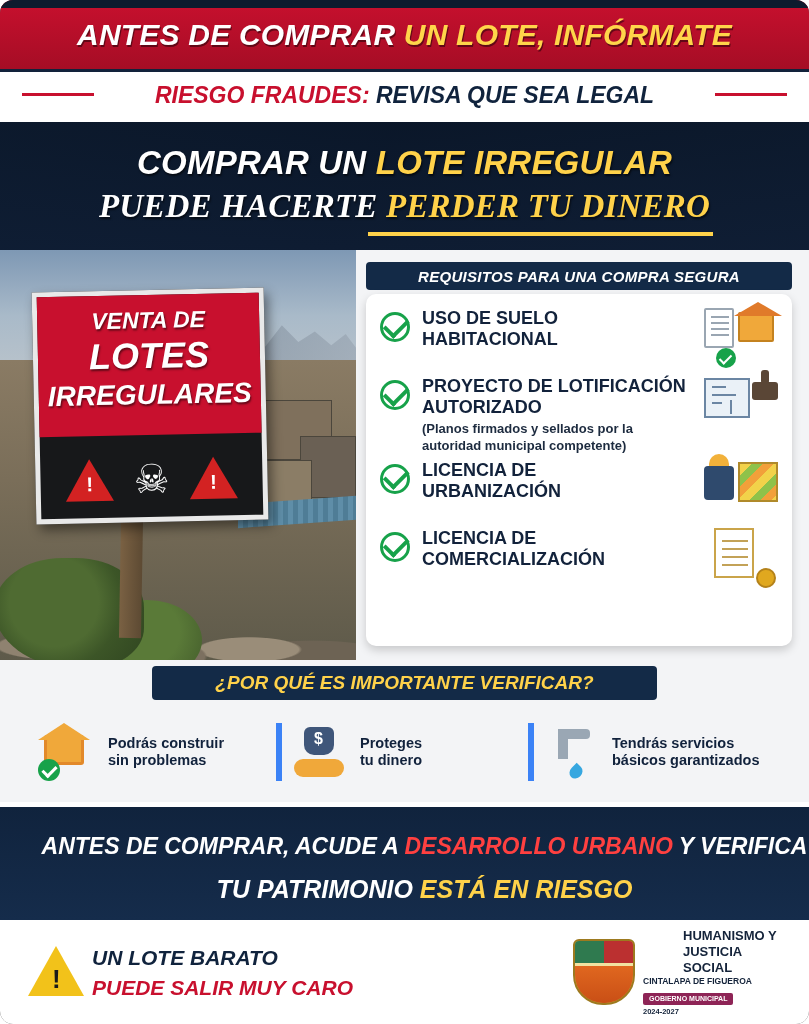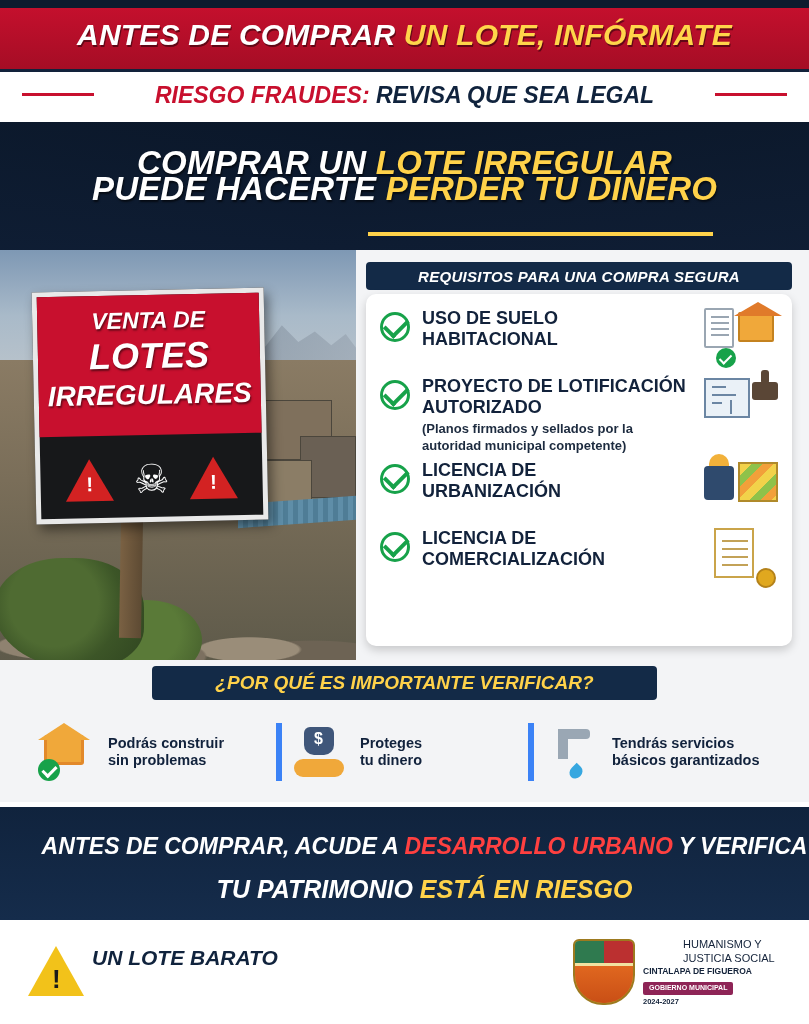--- a/index.html
+++ b/index.html
@@ -7,20 +7,21 @@
     width: 809px; height: 1024px;
     font-family: "Liberation Sans", sans-serif;
     background: #ffffff;
     overflow: hidden;
   }
   .poster {
     position: relative;
     width: 809px; height: 1024px;
     background: #404040;
     overflow: hidden;
+    border-radius: 13px;
   }
 
   
   .top-band {
     position: absolute; top: 0; left: 0; width: 809px; height: 72px;
     background: linear-gradient(180deg,#c8102e 0%, #a50d25 100%);
     border-bottom: 3px solid #12223b;
   }
   .top-band::before{
     content:""; position:absolute; left:0; top:0; width:100%; height:8px;
@@ -61,21 +62,21 @@
       linear-gradient(120deg,#24405f 0%, #0f2036 45%, #2a4566 100%);
     border-top: 4px solid #ffffff;
   }
   .hero-line1, .hero-line2 {
     position: absolute; width: 809px; text-align: center;
     font-weight: 800; font-style: italic; color: #ffffff;
     font-size: 33px; letter-spacing: .2px; white-space: nowrap;
     text-shadow: 1px 2px 2px rgba(0,0,0,.6);
   }
   .hero-line1 { top: 22px; }
-  .hero-line2 { top: 48px; }
+  .hero-line2 { top: 66px; font-family: Liberation Serif, serif; }
   .hero .hl { color: #ffd24a; }
   .hero-underline {
     position: absolute; top: 110px; left: 368px; width: 345px; height: 4px;
     background: #ffd24a;
   }
 
   
   .mid {
     position: absolute; top: 250px; left: 0; width: 809px; height: 410px;
     background: #f3f4f6;
@@ -299,21 +300,21 @@
     flex:0 0 auto; width:62px; height:66px; border-radius:6px 6px 30px 30px;
     background: linear-gradient(180deg,#d7b44a 0%, #c59a2f 100%);
     border:2px solid #9d7a1f; position:relative; overflow:hidden;
   }
   .shield .q1{position:absolute;left:0;top:0;width:50%;height:40%;background:#2f7a4f;}
   .shield .q2{position:absolute;right:0;top:0;width:50%;height:40%;background:#bb3030;}
   .shield .q3{position:absolute;left:0;bottom:0;width:100%;height:60%;
     background: linear-gradient(180deg,#e0671f 0%, #c94f16 100%);}
   .shield .band{position:absolute;left:0;top:36%;width:100%;height:10px;background:#f1e2a0;}
   .logo-txt { flex:1 1 auto; }
-  .logo-l1 { font-size:11px; font-weight:400; color:#14233a; line-height:1.25;padding-left:40px; }
+  .logo-l1 { font-size:13px; font-weight:700; color:#14233a; line-height:1.25;padding-left:40px; }
   .logo-l2 { font-size:8.5px; font-weight:800; color:#14233a; line-height:1.25; }
   .logo-chip {
     margin-top:3px; display:inline-block; background:#8e2456; color:#fff;
     font-size:7px; font-weight:800; padding:2px 6px; border-radius:2px;
     line-height:1.2;
   }
   .logo-years { font-size:7.5px; font-weight:800; color:#14233a; margin-top:2px; }
 </style>
 </head>
 <body>
@@ -493,20 +494,21 @@
       <span>ANTES DE COMPRAR, ACUDE A </span><span class="red">DESARROLLO URBANO</span><span> Y VERIFICA</span>
     </div>
     <div class="l2">
       <span>TU PATRIMONIO </span><span class="yellow">ESTÁ EN RIESGO</span>
     </div>
   </div>
 
   <div class="footer">
     <div class="warn"></div>
     <div class="foot-t1">UN LOTE BARATO</div>
+    <div class="foot-t2">PUEDE SALIR MUY CARO</div>
 
     <div class="logo-block">
       <div class="shield">
         <div class="q1"></div>
         <div class="q2"></div>
         <div class="band"></div>
         <div class="q3"></div>
       </div>
       <div class="logo-txt">
         <div class="logo-l1">HUMANISMO Y JUSTICIA SOCIAL</div>

